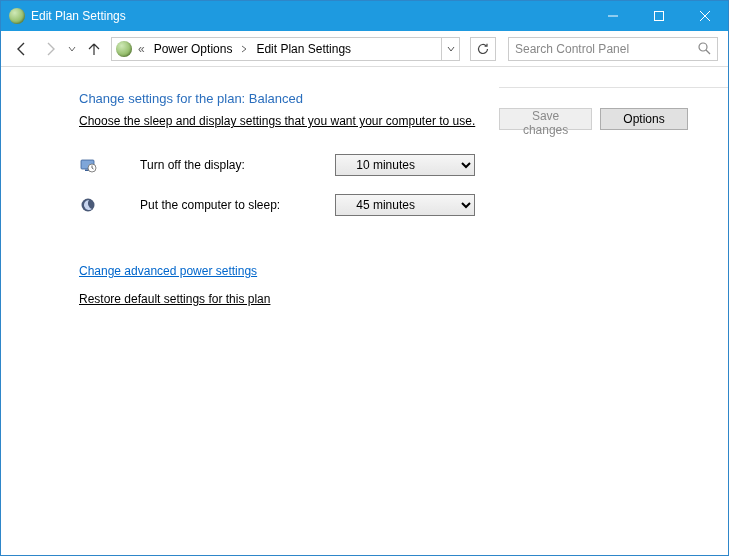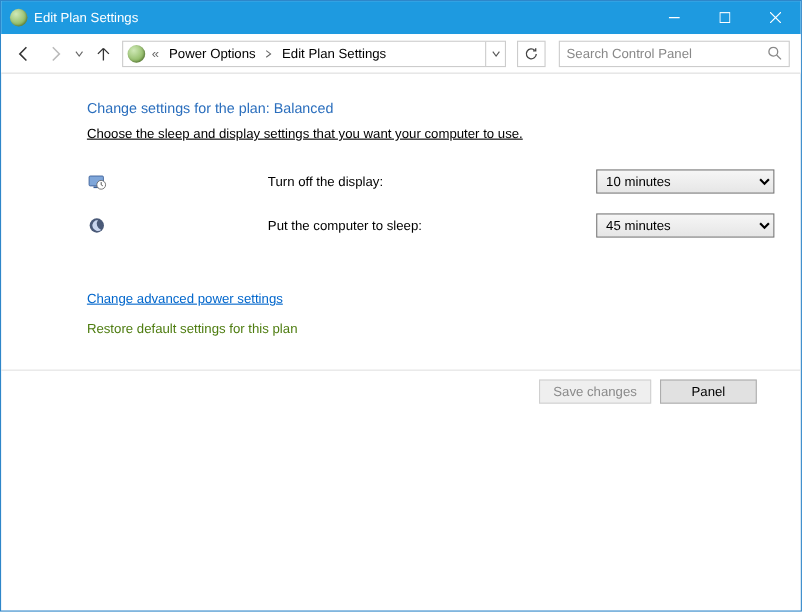--- a/index.html
+++ b/index.html
@@ -29,29 +29,29 @@
   .searchbox svg { color:#888; }
   
   .content { padding: 24px 24px 10px 78px; }
   
   .page-heading { color:#2a6ebd; font-size:13px; margin:0 0 8px 0; font-weight:normal;}
   .page-sub { font-size:12px; color:#000; margin-bottom:26px;text-decoration:underline; }
   .row { display:flex; align-items:center; margin-bottom:18px;justify-content:space-between; }
   .row .icon { width:18px; height:18px; margin-right:8px; display:flex; align-items:center; justify-content:center;}
   .row .label { width:160px; }
   .selectwrap { position:relative; }
-  select.combo { width:162px; height:22px; border:1px solid #767676; background:linear-gradient(#f6f6f6,#e6e6e6); font-family:inherit; font-size:12px; padding-left:4px;}
+  select.combo { width:140px; height:22px; border:1px solid #767676; background:linear-gradient(#f6f6f6,#e6e6e6); font-family:inherit; font-size:12px; padding-left:16px;}
   .linklike { color:#0066cc; font-size:12px; text-decoration:underline; margin-top:30px; display:inline-block; cursor:pointer;}
-  .link2 { color:#4d7c0f; font-size:12px; margin-top:14px; display:inline-block; cursor:pointer;}
+  .link2 { color:#000000; font-size:12px; margin-top:14px; display:inline-block; cursor:pointer;text-decoration:underline;}
   
   body { position:relative; }
-  .footer { border-top:1px solid #e1e1e1; margin-top:20px; padding:8px 40px 8px 0; display:flex; justify-content:flex-end; gap:8px;}
+  .footer { border-top:1px solid #e1e1e1; margin-top:20px; padding:20px 40px 8px 0; display:flex; justify-content:flex-end; gap:8px;}
   button.std { min-width:88px; height:22px; border:1px solid #adadad; background:#e1e1e1; font-family:inherit; font-size:12px; padding:0 12px;}
   button.std:disabled { color:#8a8a8a; background:#efefef; border-color:#d0d0d0;}
-  .content-outer{ height: calc(556px - 30px - 36px - 2px); display:flex; flex-direction:column;}
+  .content-outer{ height: calc(556px - 30px - 36px - 2px); display:flex; flex-direction:row;}
   .content-main{ flex:0 0 auto;}
 </style>
 </head>
 <body>
 
 <div class="titlebar">
   <span class="appicon"></span>
   <span class="title">Edit Plan Settings</span>
   <span class="spacer"></span>
   <div class="winbtn">
@@ -163,15 +163,15 @@
         </select>
       </span>
     </div>
 
     <a class="linklike">Change advanced power settings</a><br>
     <a class="link2">Restore default settings for this plan</a>
   </div>
 
   <div class="footer">
     <button class="std" disabled="">Save changes</button>
-    <button class="std">Panel</button>
+    <button class="std">Options</button>
   </div>
 </div>
 
 </body></html>

